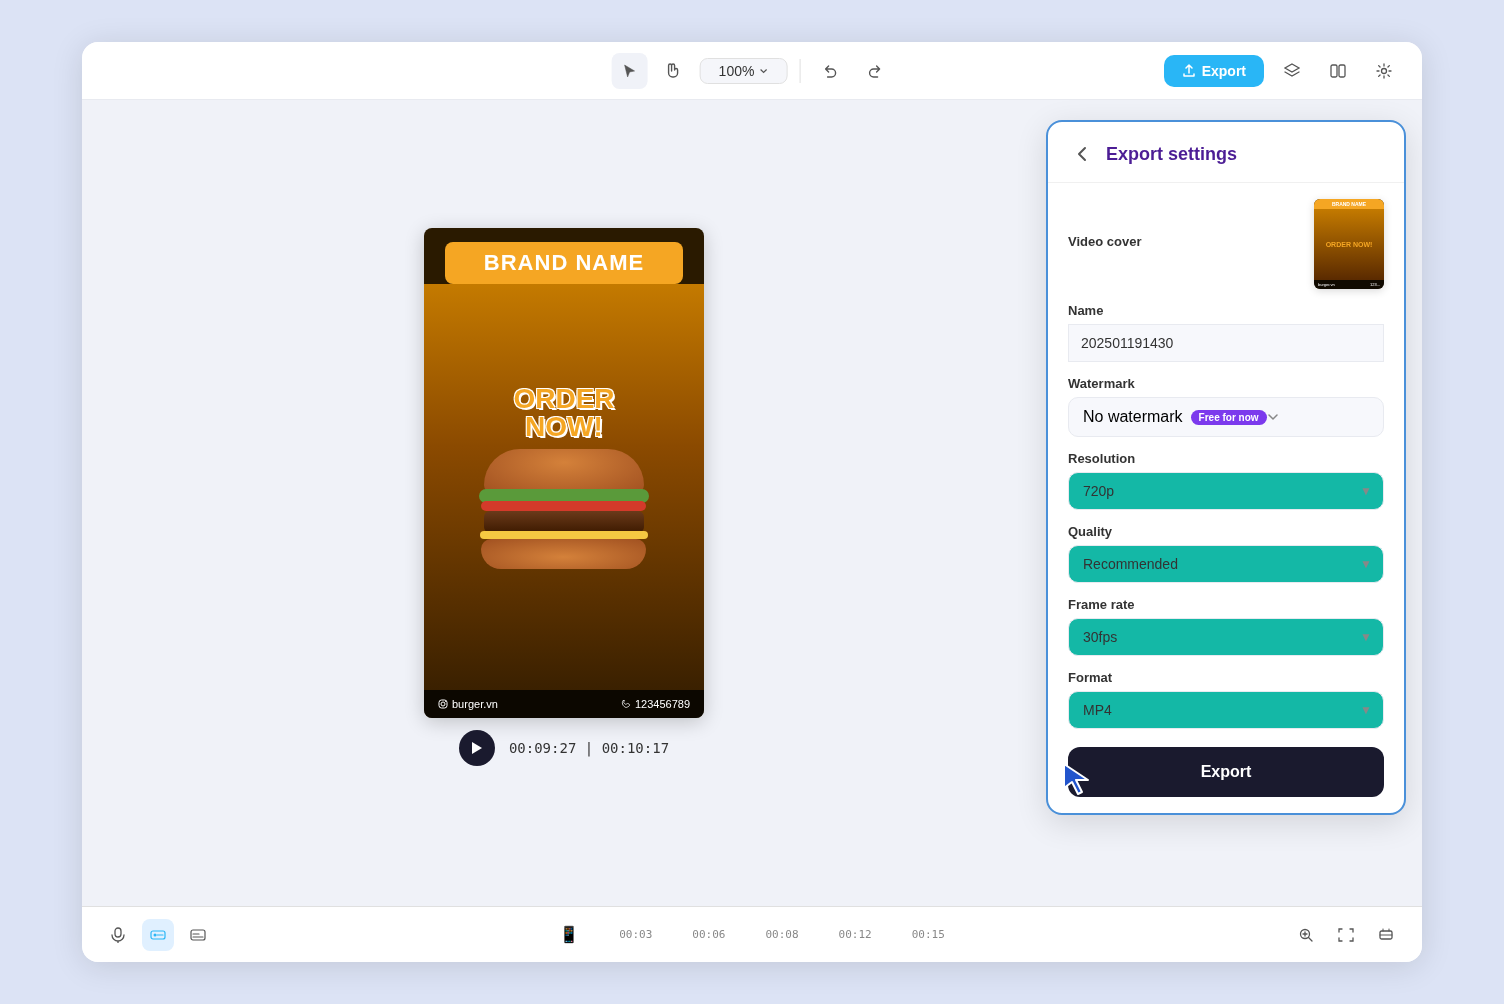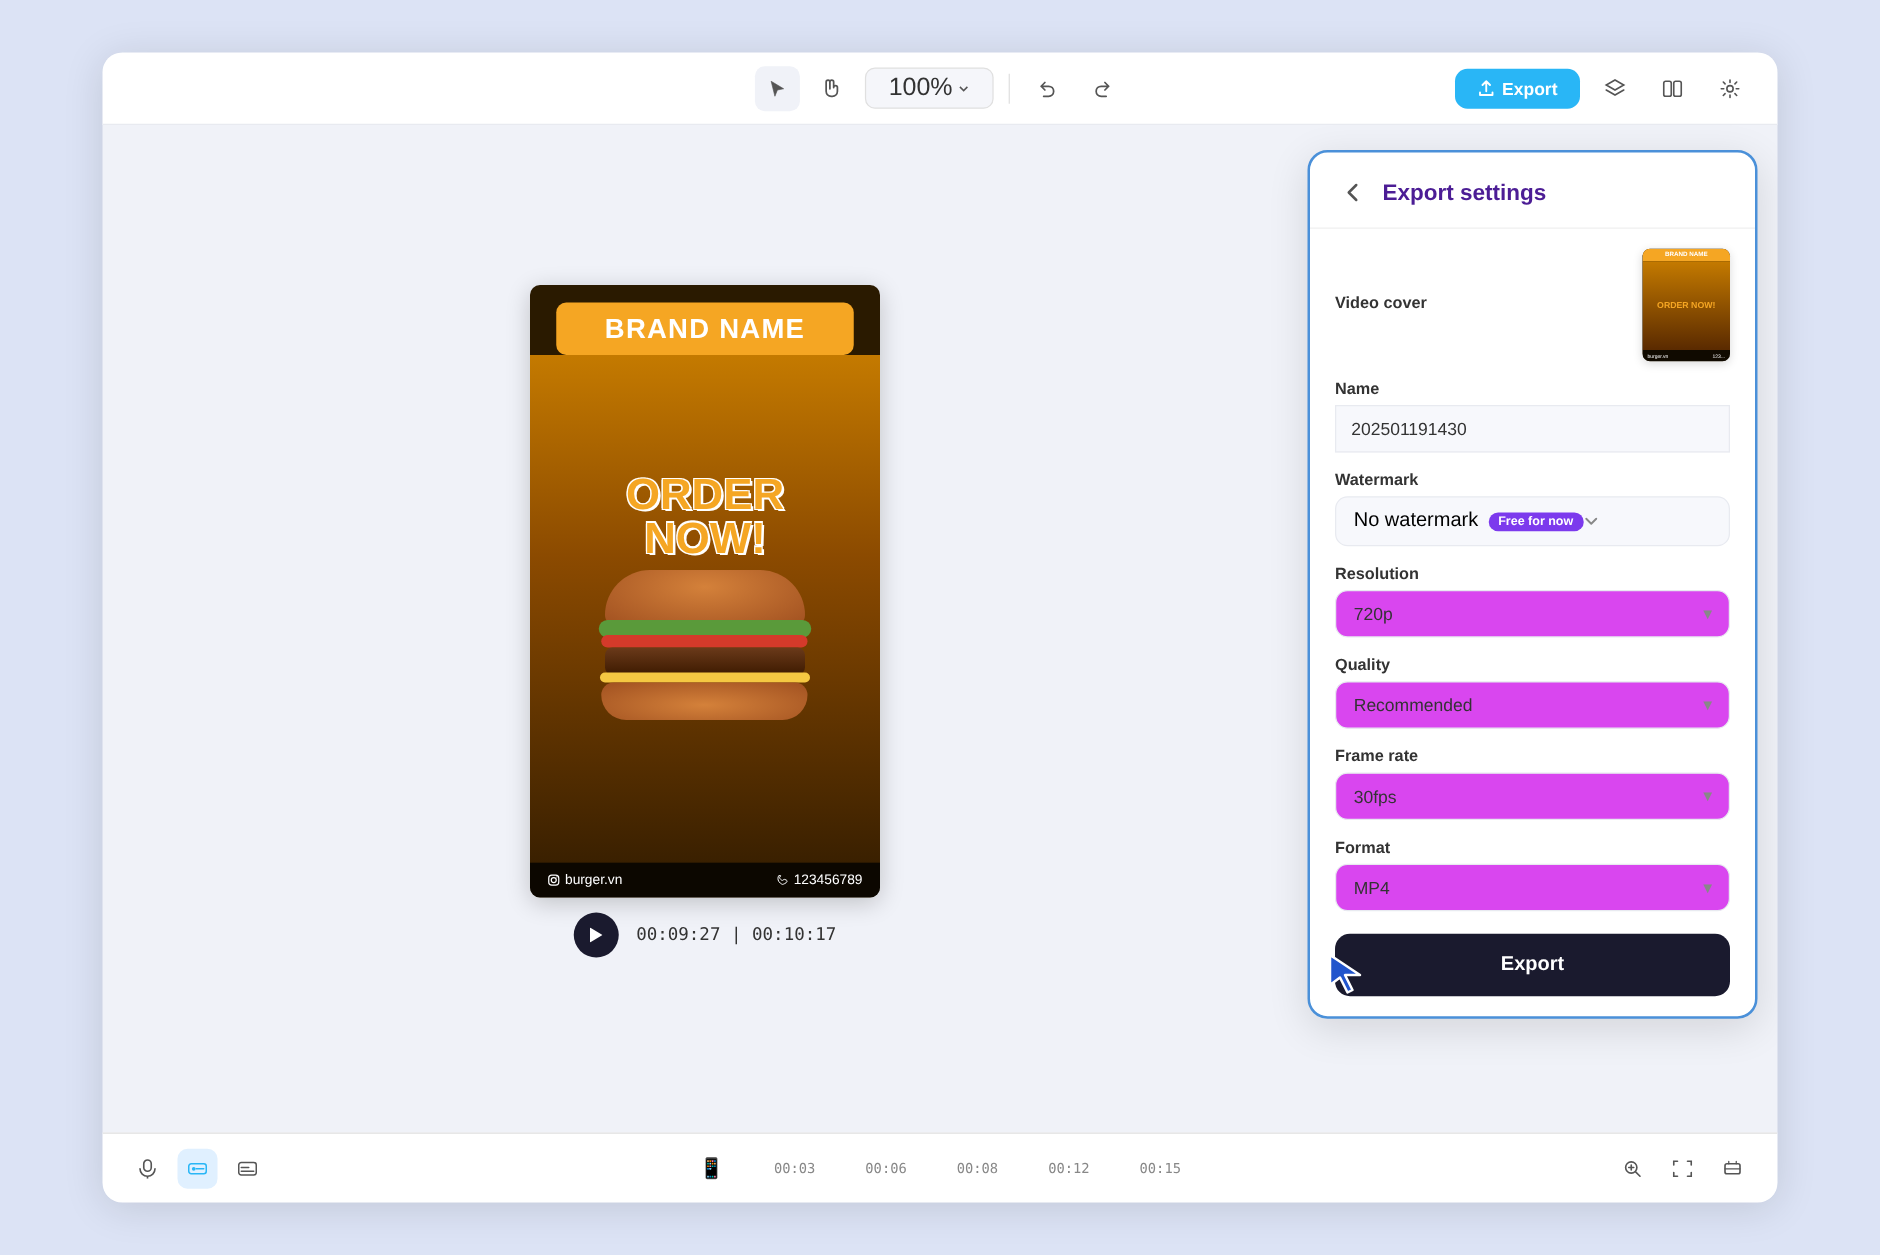--- a/index.html
+++ b/index.html
@@ -64,21 +64,21 @@
     .icon-btn.active { background: #f0f2f8; }
     .zoom-btn {
       display: flex;
       align-items: center;
       gap: 4px;
       padding: 4px 18px;
       border: 1px solid #e0e0e0;
       border-radius: 8px;
       background: #f5f6fa;
       cursor: pointer;
-      font-size: 20px;
+      font-size: 14px;
       color: #333;
     }
     .divider-v {
       width: 1px;
       height: 24px;
       background: #e0e0e0;
       margin: 0 4px;
     }
     .export-btn {
       background: #29b6f6;
@@ -136,21 +136,21 @@
       flex: 1;
       background: linear-gradient(180deg, #c47a00 0%, #8b4a00 40%, #3a2000 100%);
       display: flex;
       flex-direction: column;
       align-items: center;
       justify-content: center;
       position: relative;
       overflow: hidden;
     }
     .order-now-text {
-      font-size: 35px;
+      font-size: 28px;
       font-weight: 900;
       color: #f5a623;
       text-align: center;
       line-height: 1;
       text-shadow: 2px 2px 0 #fff, -1px -1px 0 #fff, 1px -1px 0 #fff, -1px 1px 0 #fff;
       margin-bottom: 8px;
       z-index: 2;
     }
     
     .burger-illustration {
@@ -396,21 +396,21 @@
     .select-wrapper {
       position: relative;
     }
     .select-wrapper select {
       width: 100%;
       padding: 10px 14px;
       border: 1.5px solid #e8eaf0;
       border-radius: 10px;
       font-size: 14px;
       color: #333;
-      background: #d946ef;
+      background: #14b8a6;
       appearance: none;
       cursor: pointer;
       outline: none;
     }
     .select-chevron {
       position: absolute;
       right: 12px;
       top: 50%;
       transform: translateY(-50%);
       color: #888;

